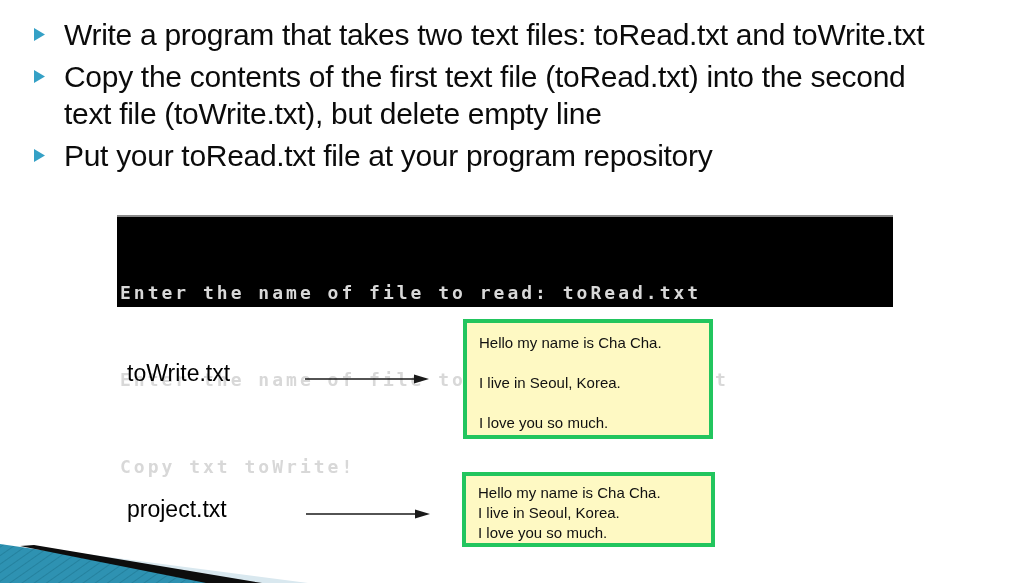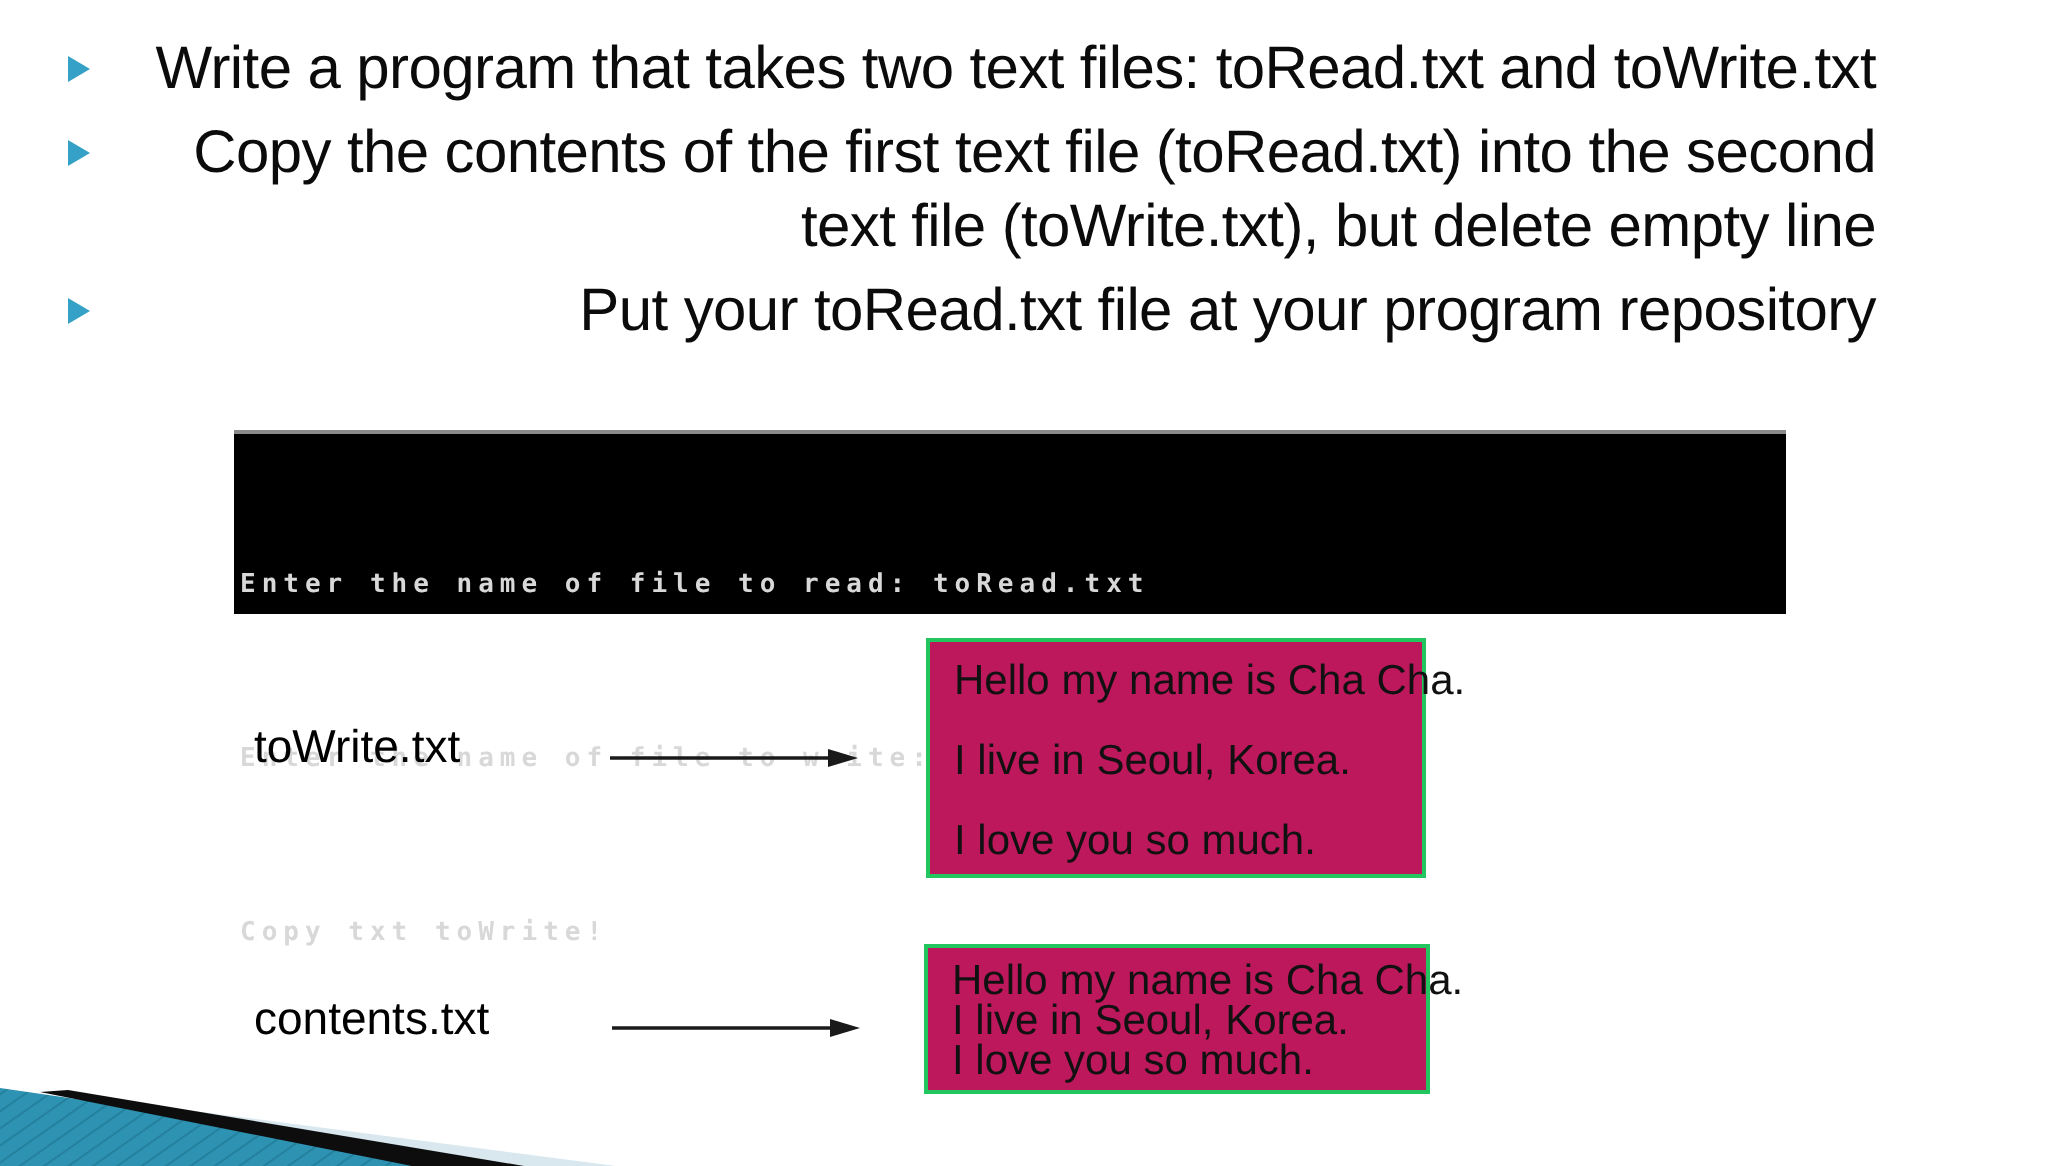--- a/index.html
+++ b/index.html
@@ -8,21 +8,21 @@
     width:1024px;height:583px;
     background:#ffffff;
     overflow:hidden;
     font-family:"Liberation Sans",sans-serif;
     color:#000;
   }
 
   
   .bullets{
     position:absolute;left:33px;top:16px;width:905px;
-    list-style:none;margin:0;padding:0;text-align:right;
+    list-style:none;margin:0;padding:0;
   }
   .bullets li{
     position:relative;
     padding-left:31px;
     margin-bottom:5px;
     font-size:30px;
     line-height:37px;
     letter-spacing:-0.3px;
     color:#0b0b0b;
   }
@@ -34,21 +34,21 @@
   
   .console{
     position:absolute;left:117px;top:215px;
     width:776px;height:92px;
     box-sizing:border-box;
     background:#000;
     border-top:2px solid #8a8a8a;
     padding:3px 0 0 3px;
     font-family:"DejaVu Sans Mono",monospace;
     font-weight:bold;
-    font-size:13px;
+    font-size:18px;
     line-height:29px;
     letter-spacing:3px;
     color:#d8d8d8;
     white-space:pre;
   }
 
   
   .file-label{
     position:absolute;
     font-size:23px;
@@ -58,23 +58,23 @@
   .label-read{left:127px;top:360px;}
   .label-write{left:127px;top:496px;}
 
   .arrow{position:absolute;}
   .arrow-read{left:303px;top:373px;}
   .arrow-write{left:304px;top:508px;}
 
   .file-box{
     position:absolute;
     box-sizing:border-box;
-    background:#be185d;
-    border:2px solid #22c55e;
-    font-size:21px;
+    background:#fef9c3;
+    border:4px solid #22c55e;
+    font-size:15px;
     color:#111;
   }
   .box-read{
     left:463px;top:319px;width:250px;height:120px;
     padding:0 0 0 12px;
     line-height:40px;
   }
   .box-write{
     left:462px;top:472px;width:253px;height:75px;
     padding:7px 0 0 12px;
@@ -125,21 +125,21 @@
   <svg class="arrow arrow-read" width="128" height="12" viewBox="0 0 128 12">
     <line x1="2" y1="6" x2="112" y2="6" stroke="#1a1a1a" stroke-width="1.7"></line>
     <polygon points="111,1.5 126,6 111,10.5" fill="#1a1a1a"></polygon>
   </svg>
   <div class="file-box box-read">
     <div>Hello my name is Cha Cha.</div>
     <div>I live in Seoul, Korea.</div>
     <div>I love you so much.</div>
   </div>
 
-  <div class="file-label label-write">contents.txt</div>
+  <div class="file-label label-write">project.txt</div>
   <svg class="arrow arrow-write" width="128" height="12" viewBox="0 0 128 12">
     <line x1="2" y1="6" x2="112" y2="6" stroke="#1a1a1a" stroke-width="1.7"></line>
     <polygon points="111,1.5 126,6 111,10.5" fill="#1a1a1a"></polygon>
   </svg>
   <div class="file-box box-write">
     <div>Hello my name is Cha Cha.</div>
     <div>I live in Seoul, Korea.</div>
     <div>I love you so much.</div>
   </div>
 

